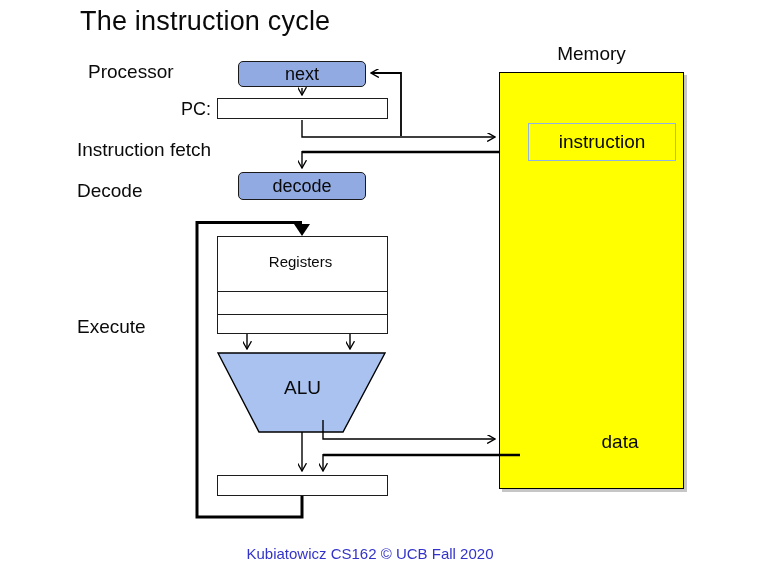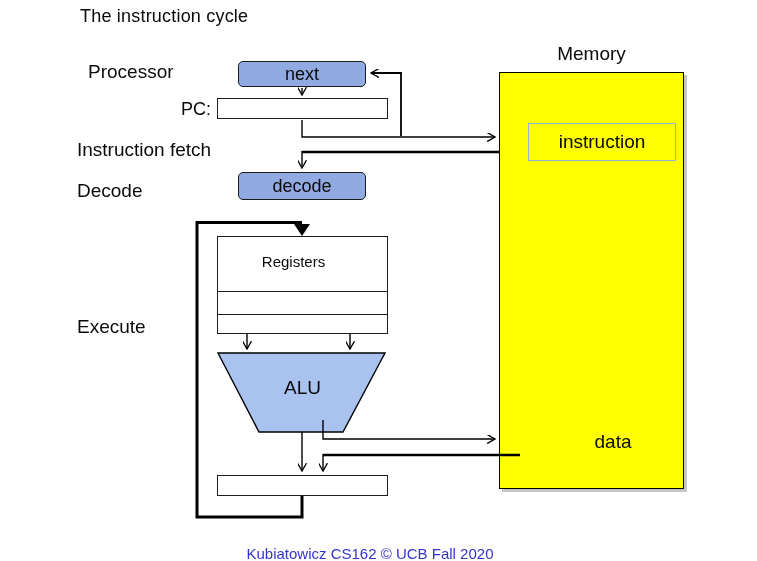--- a/index.html
+++ b/index.html
@@ -16,21 +16,21 @@
     width: 757px;
     height: 561px;
     background: #ffffff;
     font-family: "Liberation Sans", sans-serif;
     color: #0a0a0a;
     overflow: hidden;
   }
   .lbl { position: absolute; font-size: 19px; white-space: nowrap; z-index: 10; }
   .title {
     position: absolute; left: 80px; top: 6px;
-    font-size: 18px; letter-spacing: 0.2px; z-index: 10;
+    font-size: 27px; letter-spacing: 0.2px; z-index: 10;
   }
   .whitebox {
     position: absolute; background: #ffffff;
     border: 1.4px solid #1d1d1d; box-sizing: border-box; z-index: 2;
   }
   .rounded {
     position: absolute; background: var(--box-blue);
     border: 1.6px solid #1a1a1a; border-radius: 5px;
     box-sizing: border-box; display: flex; align-items: center; justify-content: center;
     font-size: 18px; z-index: 2;
@@ -71,30 +71,30 @@
   <div class="rounded" style="left:238px; top:61px; width:128px; height:26px;">next</div>
 
   <div class="whitebox" style="left:217px; top:98px; width:171px; height:21px;"></div>
 
   <div class="rounded" style="left:238px; top:172px; width:128px; height:28px;">decode</div>
 
   <div class="whitebox" style="left:217px; top:236px; width:171px; height:98px;">
     <div class="divider" style="top:53.5px;"></div>
     <div class="divider" style="top:76.5px;"></div>
   </div>
-  <div class="lbl centered" style="left:199px; top:253px; width:189px; font-size:15px;">Registers</div>
+  <div class="lbl centered" style="left:206px; top:253px; width:189px; font-size:15px;">Registers</div>
 
   <div class="lbl centered" style="left:217px; top:377px; width:171px;">ALU</div>
 
   <div class="whitebox" style="left:217px; top:475px; width:171px; height:21px;"></div>
 
   <div class="lbl centered" style="left:499px; top:43px; width:185px;">Memory</div>
   <div class="memorybox"></div>
   <div class="instrbox">instruction</div>
-  <div class="lbl centered" style="left:524px; top:431px; width:178px;">data</div>
+  <div class="lbl centered" style="left:499px; top:431px; width:178px;padding-left:32px;">data</div>
 
   <svg class="wires" width="757" height="561" viewBox="0 0 757 561">
     <defs>
       <marker id="vo" viewBox="0 0 8 8" refX="7" refY="4" markerWidth="9" markerHeight="9" orient="auto" markerUnits="userSpaceOnUse">
         <path d="M0,0 L7,4 L0,8" fill="none" stroke="#000" stroke-width="1.2"></path>
       </marker>
     </defs>
 
     <polygon class="alu-poly" points="218,353 385,353 343,432 259,432"></polygon>
 

